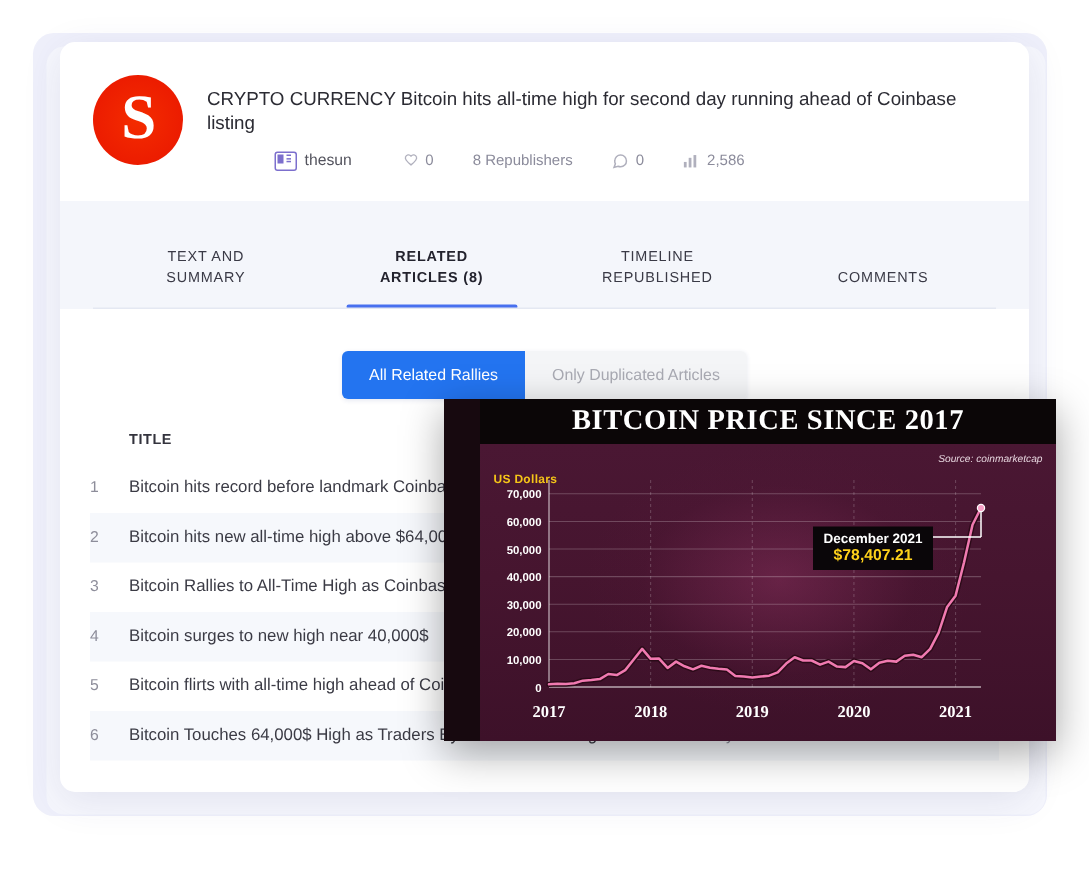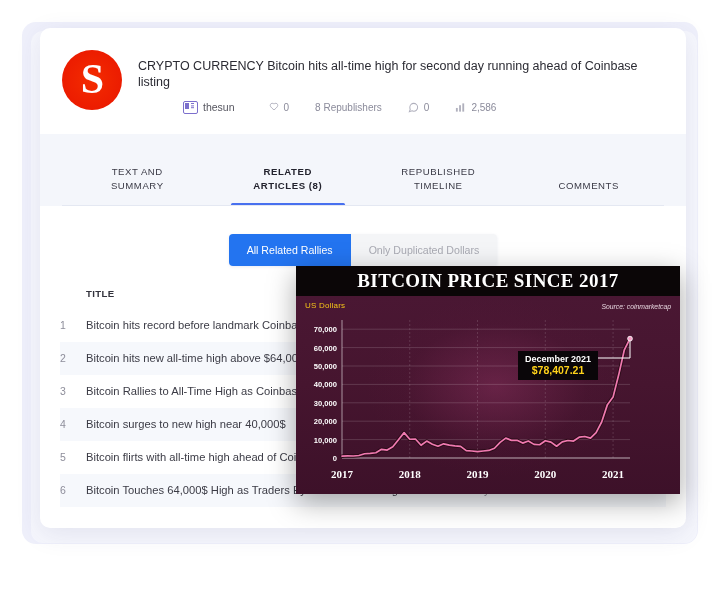--- a/index.html
+++ b/index.html
@@ -242,20 +242,21 @@
   
   .chart-overlay {
     position: absolute;
     left: 296px;
     top: 266px;
     width: 384px;
     height: 228px;
     background: #17090f;
     box-shadow: 0 8px 26px rgba(0,0,0,0.35);
     overflow: hidden;
+    padding-left: 24px;
   }
   .chart-title-bar {
     height: 30px;
     background: #0b0607;
     display: flex;
     align-items: center;
     justify-content: center;
   }
   .chart-title {
     color: #ffffff;
@@ -267,24 +268,24 @@
   }
   .chart-plot {
     position: relative;
     height: 198px;
     background:
       radial-gradient(ellipse 130px 90px at 52% 46%, rgba(190,70,130,0.28) 0%, rgba(120,30,75,0.05) 70%, rgba(0,0,0,0) 100%),
       linear-gradient(180deg, #4a1733 0%, #46152f 45%, #3d1129 100%);
   }
   .chart-usd {
     position: absolute;
-    left: 9px; top: 5px;
+    left: 9px; top: 19px;
     color: #f5c518;
     font-size: 8px;
-    font-weight: normal;
+    font-weight: bold;
     letter-spacing: 0.2px;
   }
   .chart-source {
     position: absolute;
     right: 9px; top: 7px;
     color: #e6d5de;
     font-size: 6.8px;
     font-style: italic;
   }
   .chart-svg { position: absolute; left: 0; top: 0; }
@@ -376,35 +377,35 @@
     <div class="tabs">
       <div class="tab">
         <div>TEXT AND</div>
         <div>SUMMARY</div>
       </div>
       <div class="tab active">
         <div>RELATED</div>
         <div>ARTICLES (8)</div>
       </div>
       <div class="tab">
+        <div>TIMELINE</div>
         <div>REPUBLISHED</div>
-        <div>TIMELINE</div>
       </div>
       <div class="tab">
         <div>COMMENTS</div>
         <div></div>
       </div>
     </div>
     <div class="tabs-underline"></div>
   </div>
 
   <div class="filter-row">
     <div class="filter-group">
       <div class="filter-btn on">All Related Rallies</div>
-      <div class="filter-btn off">Only Duplicated Dollars</div>
+      <div class="filter-btn off">Only Duplicated Articles</div>
     </div>
   </div>
 
   <div class="table">
     <div class="thead">
       <div class="th-num"></div>
       <div class="th-title">TITLE</div>
     </div>
 
     <div class="row">

